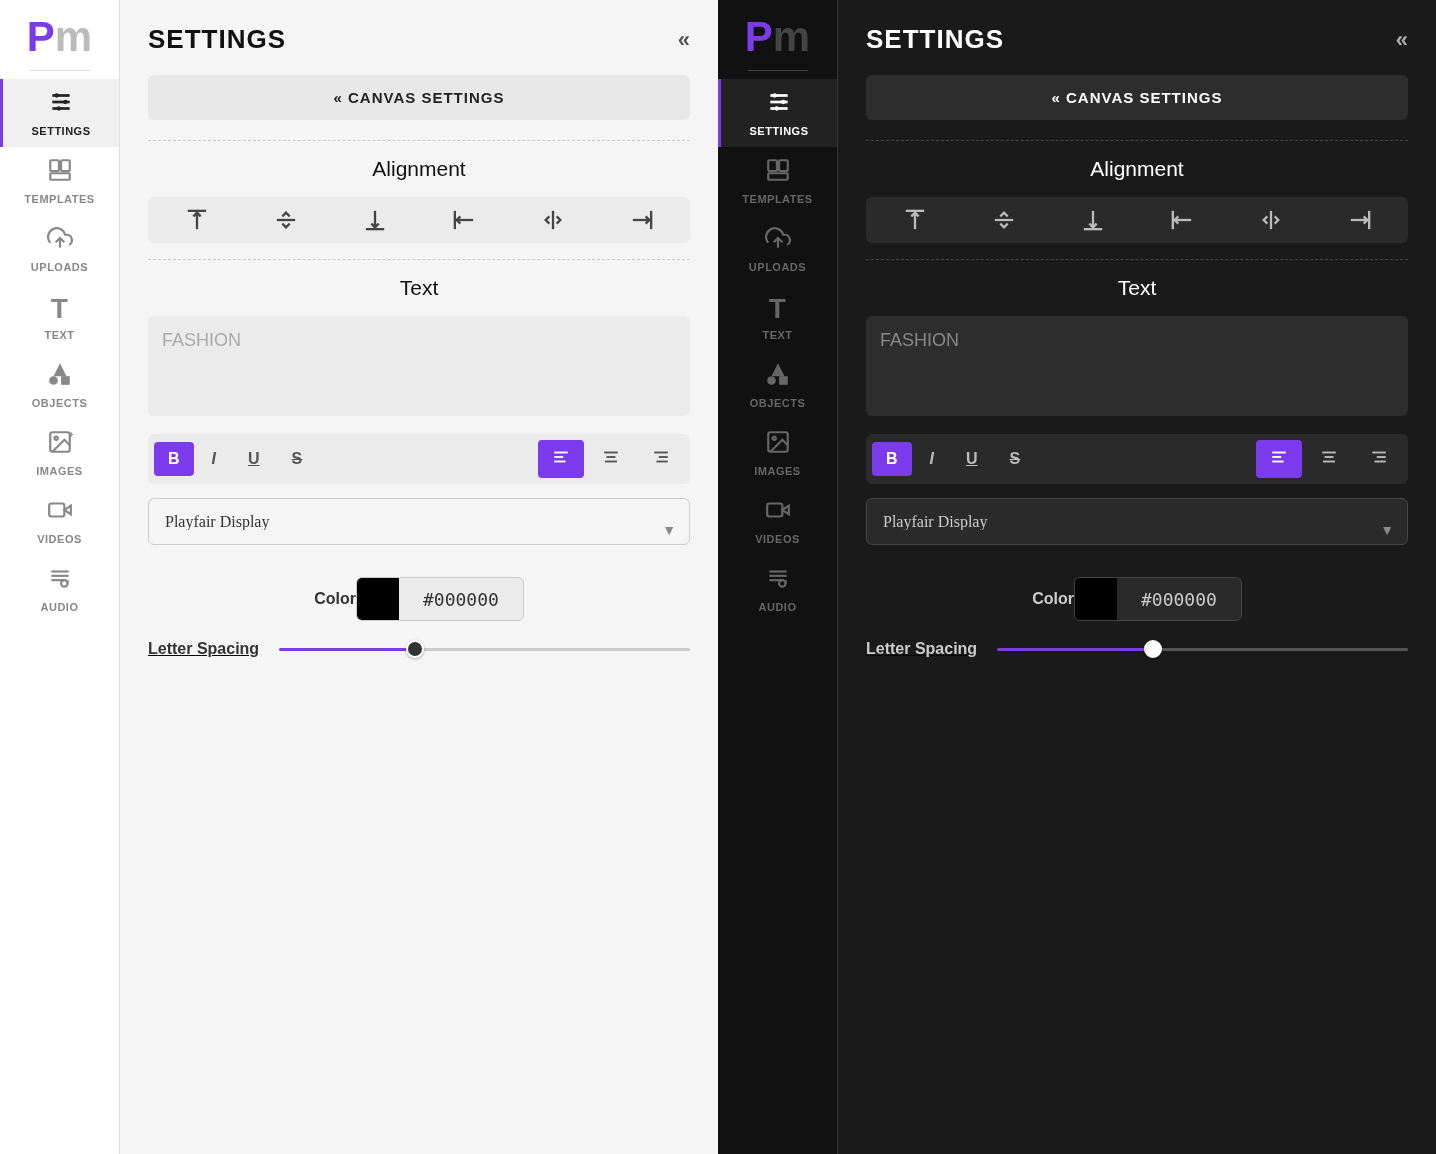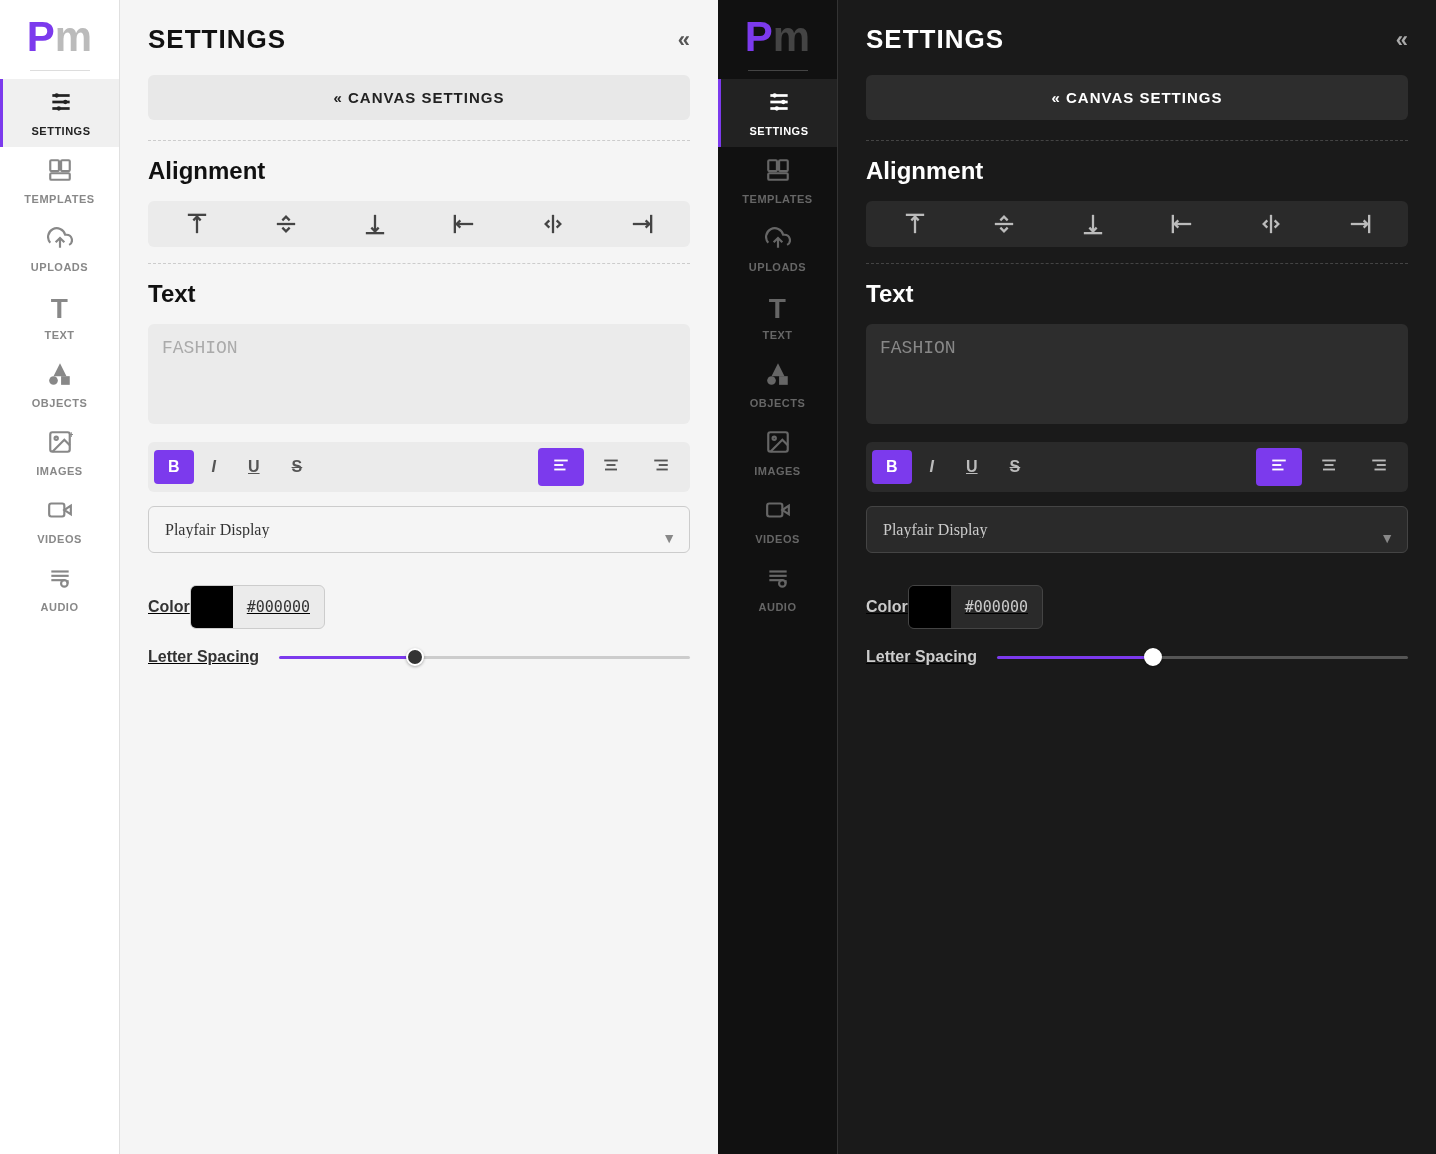--- a/index.html
+++ b/index.html
@@ -139,24 +139,25 @@
     }
 
     .section-divider {
       border: none;
       border-top: 1.5px dashed #ccc;
       margin: 16px 0;
     }
     .section-divider-dark { border-top-color: #444; }
 
     .section-title {
-      font-size: 24px;
-      font-weight: 700;
+      font-size: 21px;
+      font-weight: 400;
       color: #111;
       margin-bottom: 16px;
+      text-align: center;
     }
     .section-title-dark { color: #fff; }
 
     
     .alignment-bar {
       display: flex;
       width: 100%;
       background: #ebebeb;
       border-radius: 6px;
       padding: 8px 4px;
@@ -183,21 +184,21 @@
       width: 100%;
       height: 100px;
       background: #ebebeb;
       border: none;
       border-radius: 6px;
       padding: 14px;
       font-size: 18px;
       color: #aaa;
       resize: none;
       margin-bottom: 14px;
-      font-family: Liberation Mono, monospace;
+      font-family: Liberation Sans, sans-serif;
     }
     .text-input-dark {
       background: #2d2d2d;
       color: #888;
     }
 
     
     .format-bar {
       display: flex;
       width: 100%;
@@ -263,23 +264,22 @@
       transform: translateY(-50%);
       pointer-events: none;
       color: #888;
       font-size: 14px;
     }
 
     
     .color-row {
       display: flex;
       align-items: center;
-      justify-content: flex-start;
+      justify-content: center;
       margin-bottom: 18px;
-      text-decoration: underline;
     }
     .color-label {
       font-size: 16px;
       font-weight: 600;
       color: #333;
     }
     .color-label-dark { color: #ccc; }
 
     .color-swatch-wrapper {
       display: flex;
@@ -294,22 +294,22 @@
       background: #2a2a2a;
       border-color: #444;
     }
     .color-swatch {
       width: 42px;
       height: 42px;
       background: #000;
       display: block;
     }
     .color-hex {
-      padding: 0 14px;
-      font-size: 15px;
+      padding: 0 24px;
+      font-size: 18px;
       color: #333;
       font-family: monospace;
     }
     .color-hex-dark { color: #ccc; }
 
     
     .letter-spacing-row {
       display: flex;
       align-items: center;
       justify-content: space-between;

